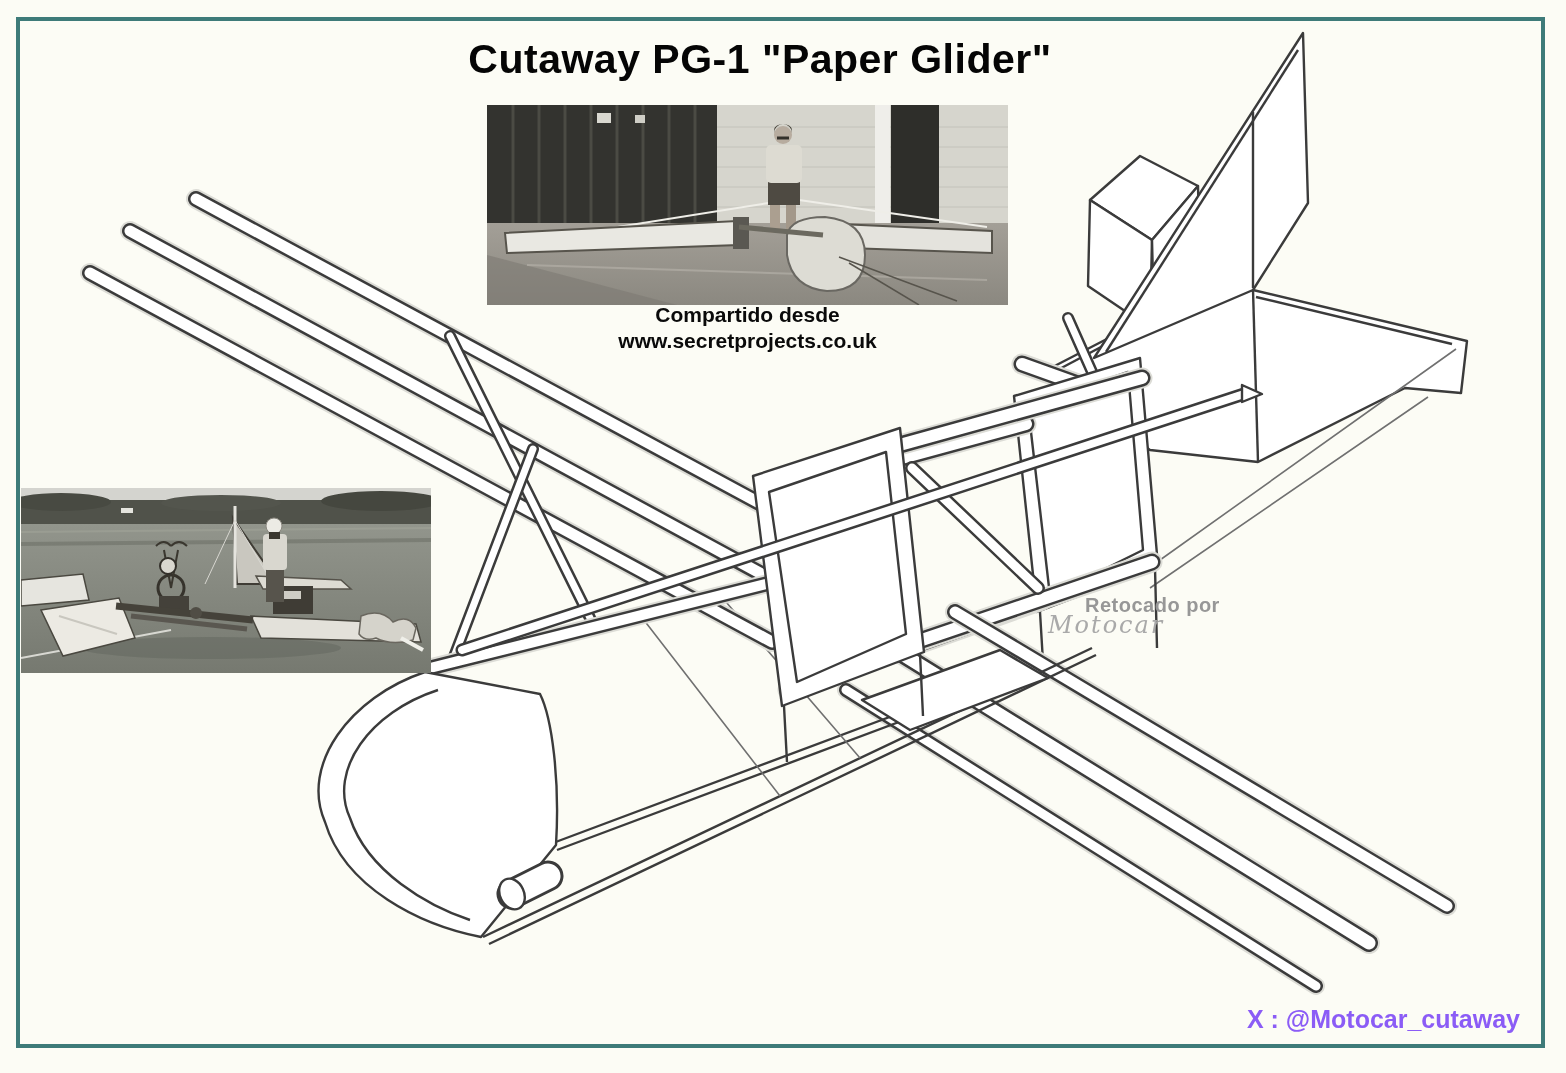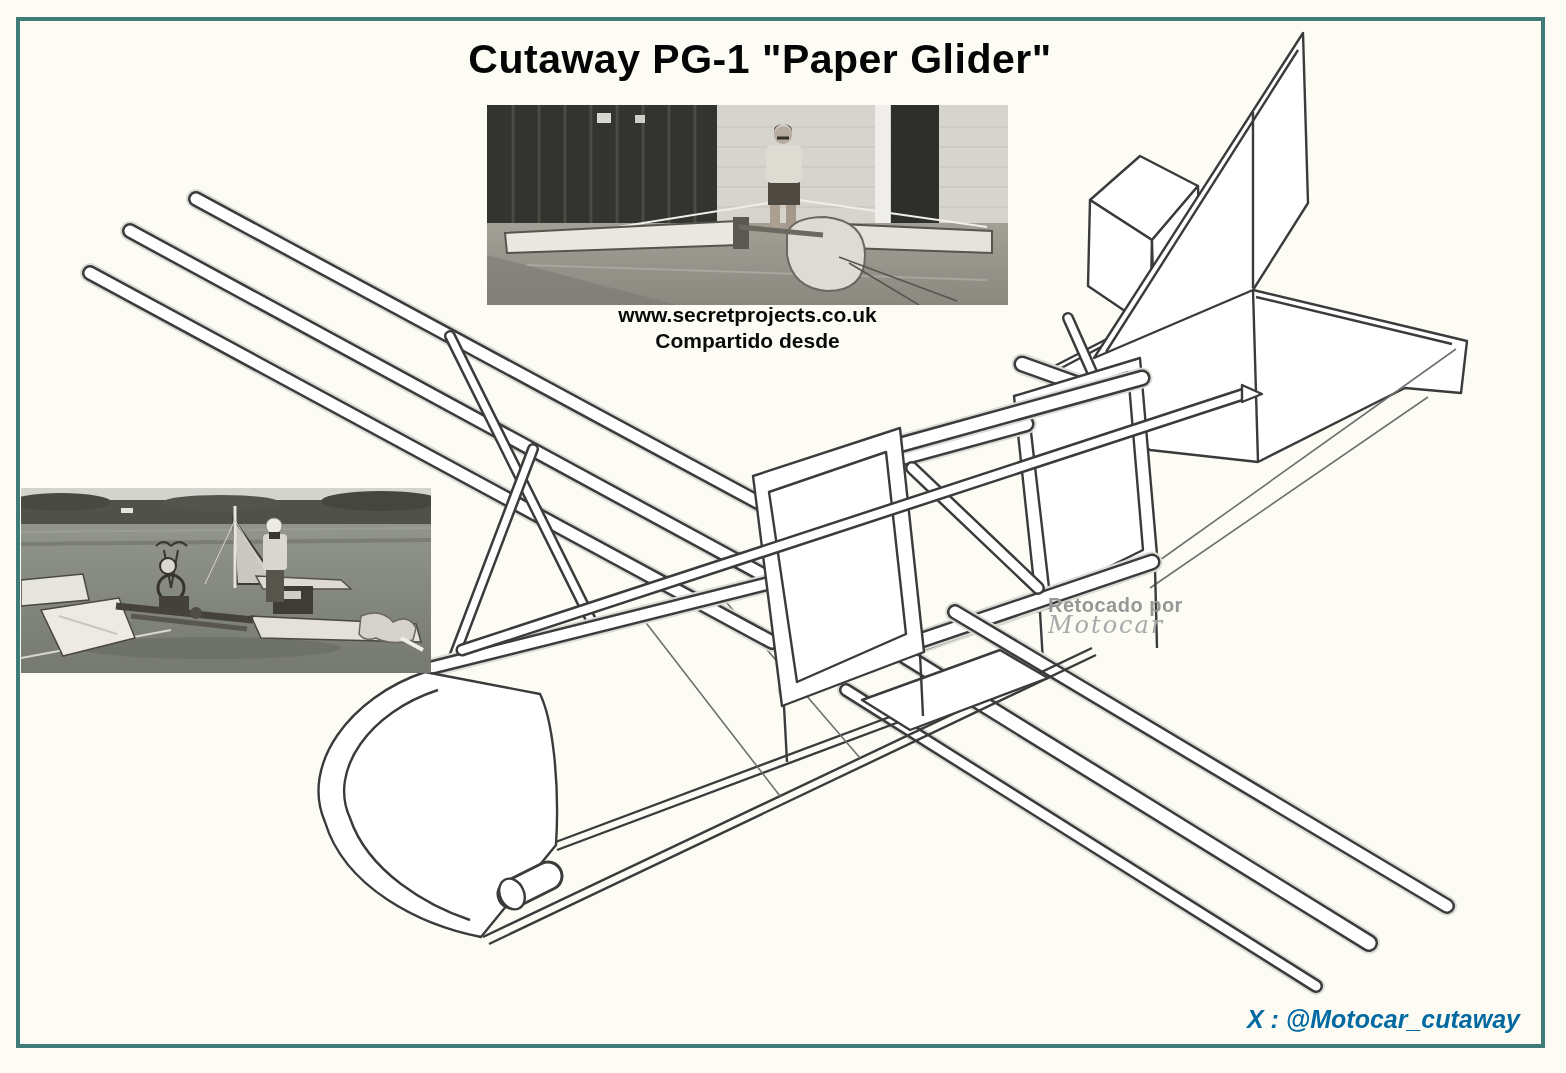--- a/index.html
+++ b/index.html
@@ -19,25 +19,25 @@
   .photo{position:absolute;overflow:hidden;background:#b9b9b3;}
   .photo svg{display:block;}
   .photo-top{left:487px;top:105px;width:521px;height:200px;}
   .photo-left{left:21px;top:488px;width:410px;height:185px;}
   .caption{
     position:absolute;left:487px;top:302px;width:521px;text-align:center;
     font-size:21px;font-weight:bold;line-height:26px;color:#0a0a0a;
   }
   .drawing{position:absolute;left:0;top:0;width:1566px;height:1073px;}
   .watermark{position:absolute;left:1048px;top:594px;line-height:22px;}
-  .watermark .wm1{font-size:20px;font-weight:bold;color:#979797;letter-spacing:.5px;}
+  .watermark .wm1{font-size:20px;font-weight:bold;color:#979797;letter-spacing:.5px;margin-left:37px;}
   .watermark .wm2{font-family:"DejaVu Serif",serif;font-style:italic;font-weight:normal;
     font-size:24px;color:#a9a9a9;letter-spacing:2px;margin-top:-2px;}
   .footer-credit{
-    position:absolute;right:46px;top:1005px;font-size:25px;font-weight:bold;color:#0369a1;font-style:italic;
+    position:absolute;right:46px;top:1005px;font-size:25px;font-weight:bold;color:#8b5cf6;
   }
   
   .ln{stroke:#3b3b3b;fill:none;stroke-width:2.4;stroke-linejoin:round}
   .th{stroke:#707070;fill:none;stroke-width:1.6}
   .fw{fill:#fff;stroke:#3b3b3b;stroke-width:2.4;stroke-linejoin:round}
   .halo{stroke:#dcdcd6;fill:none;stroke-linecap:round}
   .out{stroke:#3b3b3b;fill:none;stroke-linecap:round}
   .inw{stroke:#fff;fill:none;stroke-linecap:round}
 </style>
 </head>
@@ -235,22 +235,22 @@
         <line x1="252" y1="122" x2="336" y2="130" stroke="#6b695f" stroke-width="5"></line>
       </g>
       <g stroke="#57544c" stroke-width="1.5">
         <line x1="352" y1="152" x2="470" y2="196"></line>
           <line x1="362" y1="158" x2="432" y2="200"></line>
       </g>
     </svg>
   </div>
 
   <div class="caption">
+    <div>Compartido desde</div>
     <div>www.secretprojects.co.uk</div>
-    <div>Compartido desde</div>
   </div>
 
   <div class="photo photo-left" role="img" aria-label="Black-and-white photo: PG-1 glider resting on a grass airfield with pilot standing behind">
     <svg width="410" height="185" viewBox="0 0 410 185">
       <defs>
           <linearGradient id="gfield" x1="0" y1="0" x2="0" y2="1">
         <stop offset="0" stop-color="#92958c"></stop>
             <stop offset="1" stop-color="#767970"></stop>
           </linearGradient>
         </defs>

